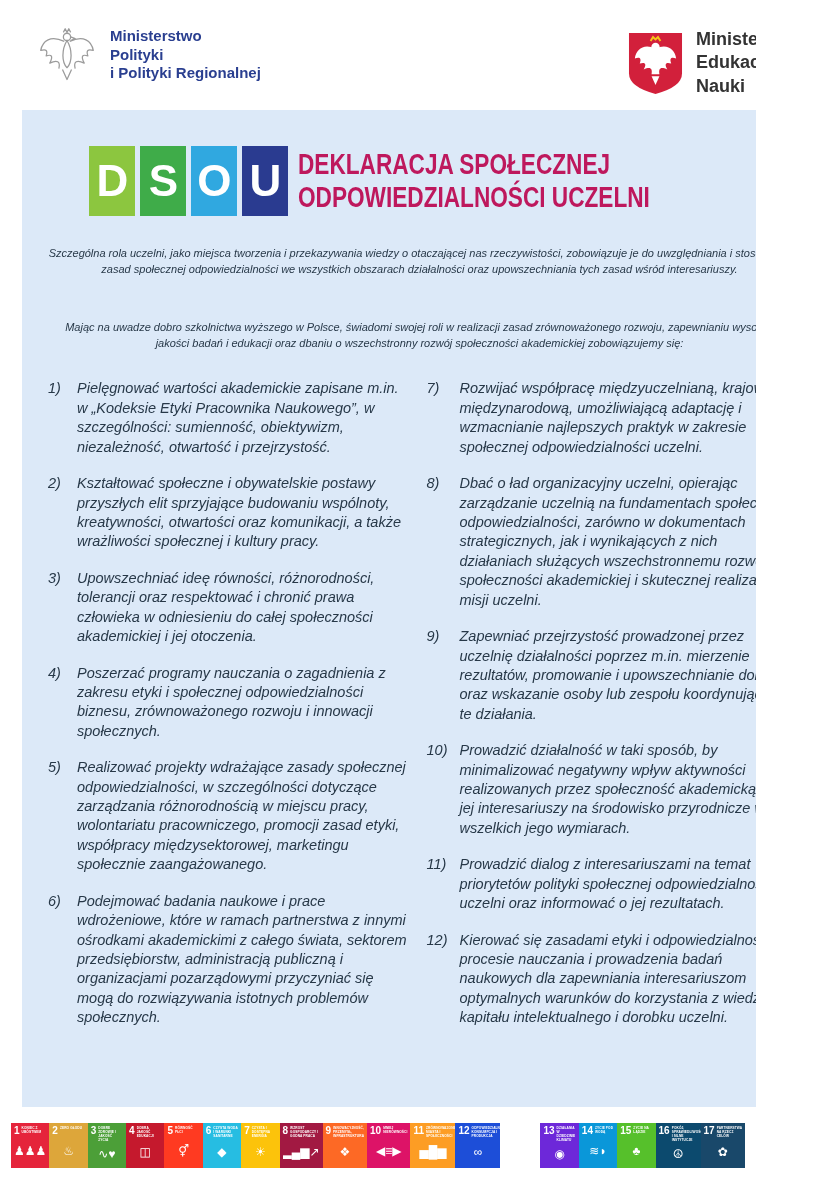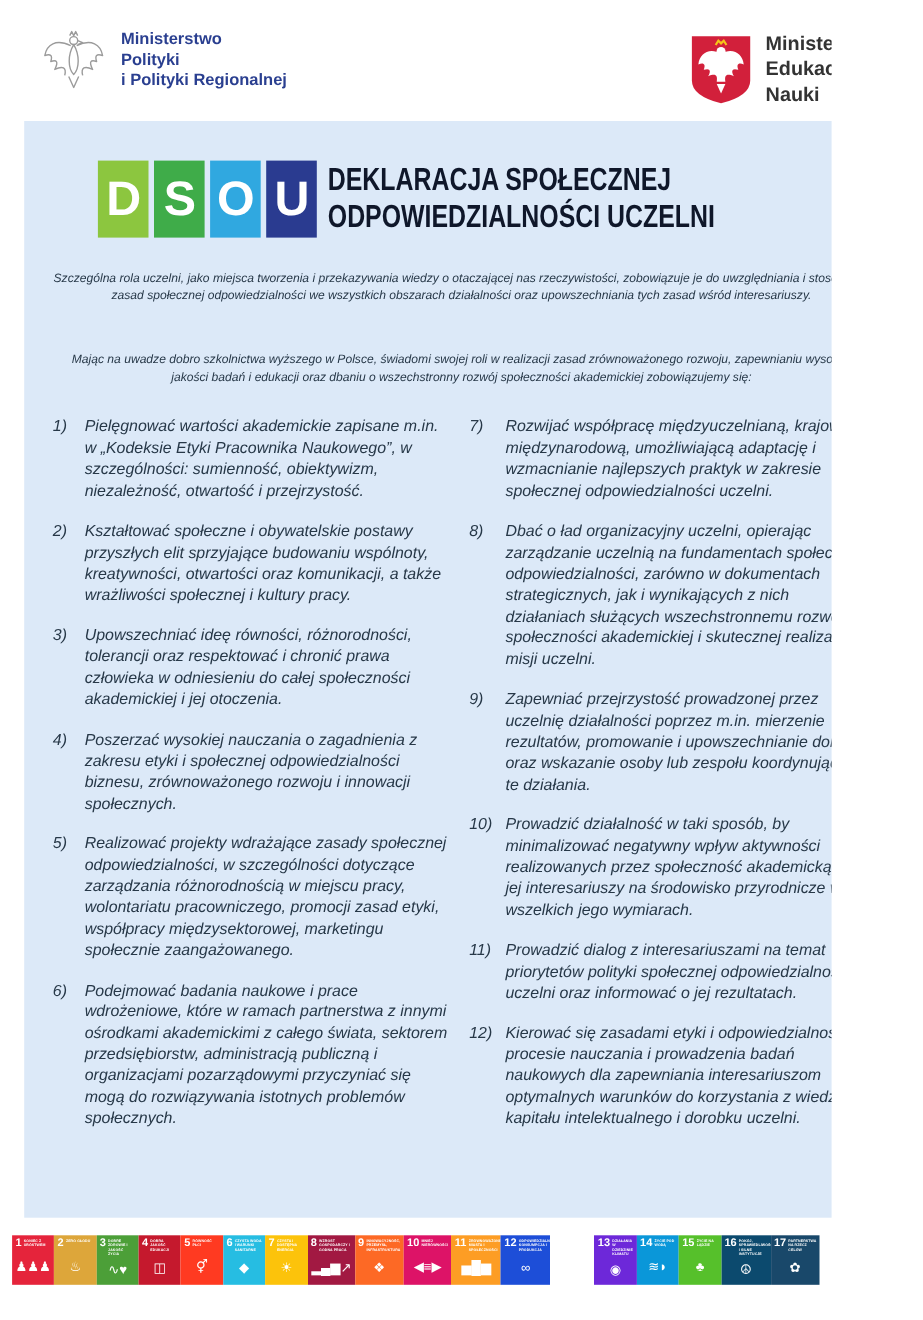--- a/index.html
+++ b/index.html
@@ -15,21 +15,21 @@
   .ministry-right{font-size:18px;font-weight:600;color:#333333;line-height:1.3;}
 
   
   .panel{position:absolute;left:22px;top:110px;width:795px;height:997px;background:#dce9f8;}
 
   
   .logo-row{display:flex;justify-content:center;align-items:center;padding-top:36px;}
   .tiles{display:flex;gap:5px;}
   .tile{width:46px;height:70px;display:flex;align-items:center;justify-content:center;
         color:#ffffff;font-weight:bold;font-size:44px;}
-  .dsou-title{margin-left:10px;color:#0f172a;font-weight:bold;font-size:29px;line-height:1.14;
+  .dsou-title{margin-left:10px;color:#be185d;font-weight:bold;font-size:29px;line-height:1.14;
               white-space:nowrap;}
   .dsou-title .tline{display:inline-block;transform:scaleX(.78);transform-origin:left center;}
 
   
   .intro{width:742px;margin:30px auto 0;text-align:center;font-style:italic;
          color:#273848;font-size:11px;line-height:1.42;}
   .intro.second{margin-top:43px;}
 
   
   .columns{display:flex;margin:28px 26px 0;gap:14px;}
@@ -122,21 +122,21 @@
         <div class="item">
           <span class="num">2)</span>
           <span class="txt">Kształtować  społeczne i obywatelskie postawy przyszłych elit sprzyjające budowaniu wspólnoty, kreatywności, otwartości oraz komunikacji, a także wrażliwości społecznej i kultury pracy.</span>
         </div>
         <div class="item">
           <span class="num">3)</span>
           <span class="txt">Upowszechniać ideę równości, różnorodności, tolerancji oraz respektować i chronić prawa człowieka w odniesieniu do całej społeczności akademickiej i jej otoczenia.</span>
         </div>
         <div class="item">
           <span class="num">4)</span>
-          <span class="txt">Poszerzać wysokiej nauczania o zagadnienia z zakresu etyki i społecznej odpowiedzialności biznesu, zrównoważonego rozwoju i innowacji społecznych.</span>
+          <span class="txt">Poszerzać programy nauczania o zagadnienia z zakresu etyki i społecznej odpowiedzialności biznesu, zrównoważonego rozwoju i innowacji społecznych.</span>
         </div>
         <div class="item">
           <span class="num">5)</span>
           <span class="txt">Realizować projekty wdrażające zasady społecznej odpowiedzialności, w szczególności dotyczące zarządzania różnorodnością w miejscu pracy, wolontariatu pracowniczego, promocji zasad etyki, współpracy międzysektorowej, marketingu społecznie zaangażowanego.</span>
         </div>
         <div class="item">
           <span class="num">6)</span>
           <span class="txt">Podejmować badania naukowe i prace wdrożeniowe, które w ramach partnerstwa z innymi ośrodkami akademickimi z całego świata, sektorem przedsiębiorstw, administracją publiczną i organizacjami pozarządowymi przyczyniać się mogą do rozwiązywania istotnych problemów społecznych.</span>
         </div>
       </div>

